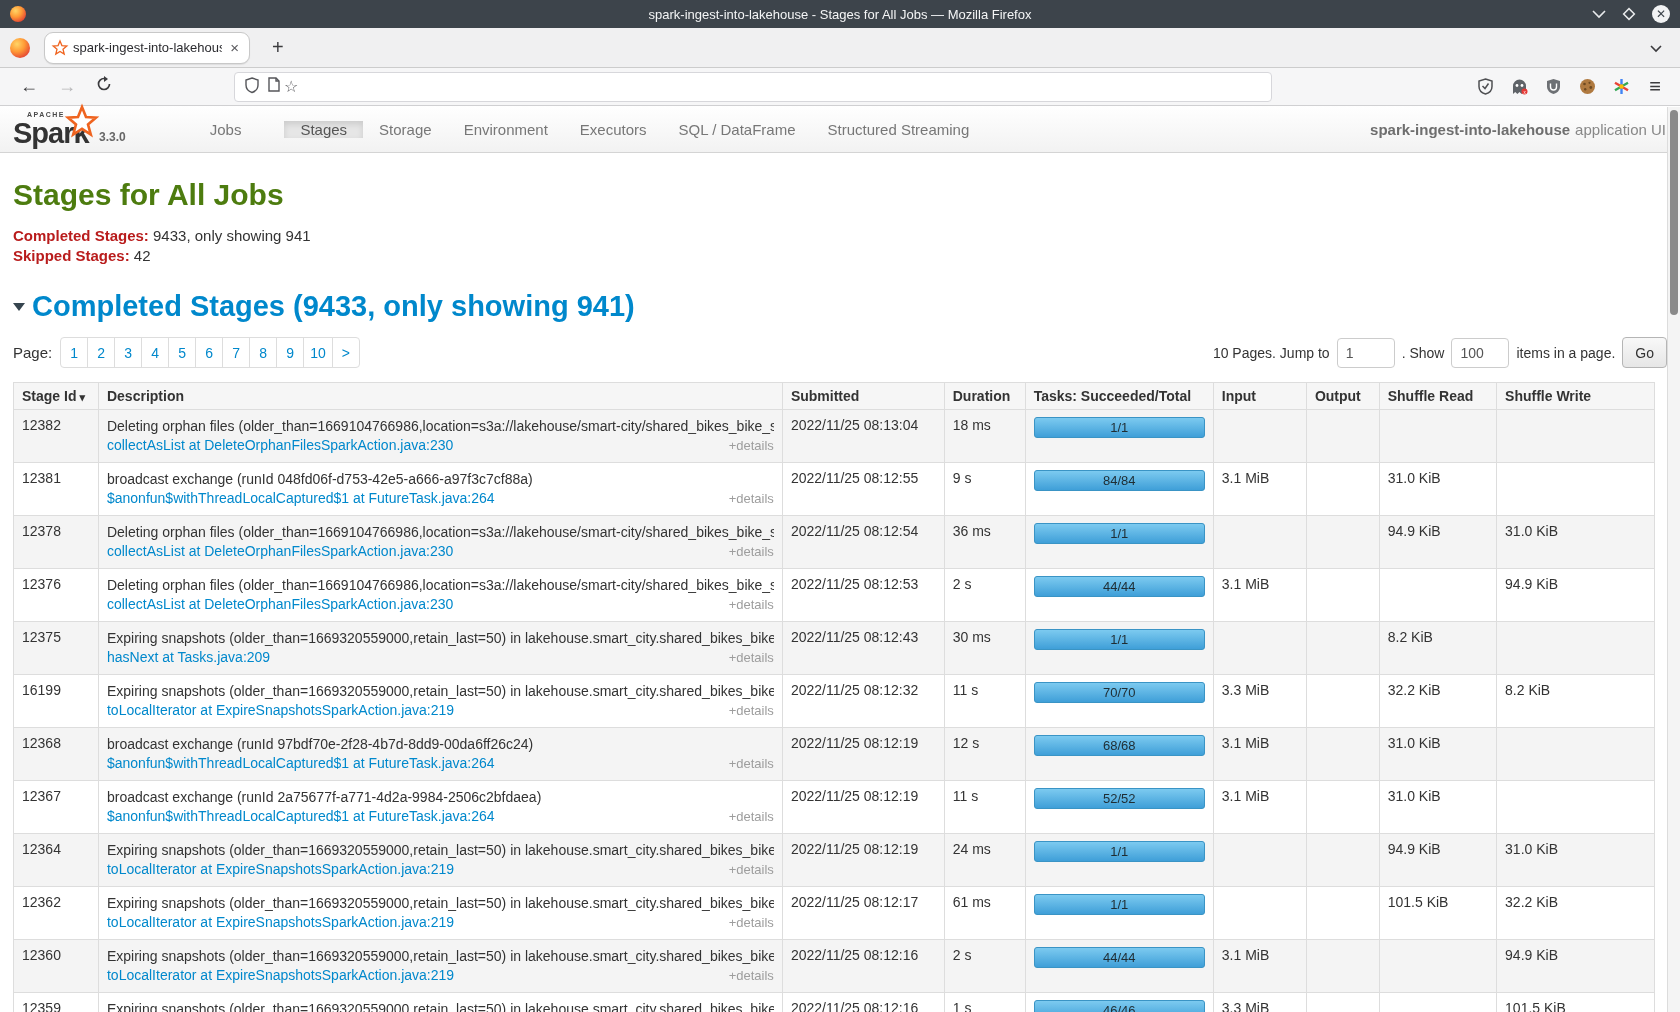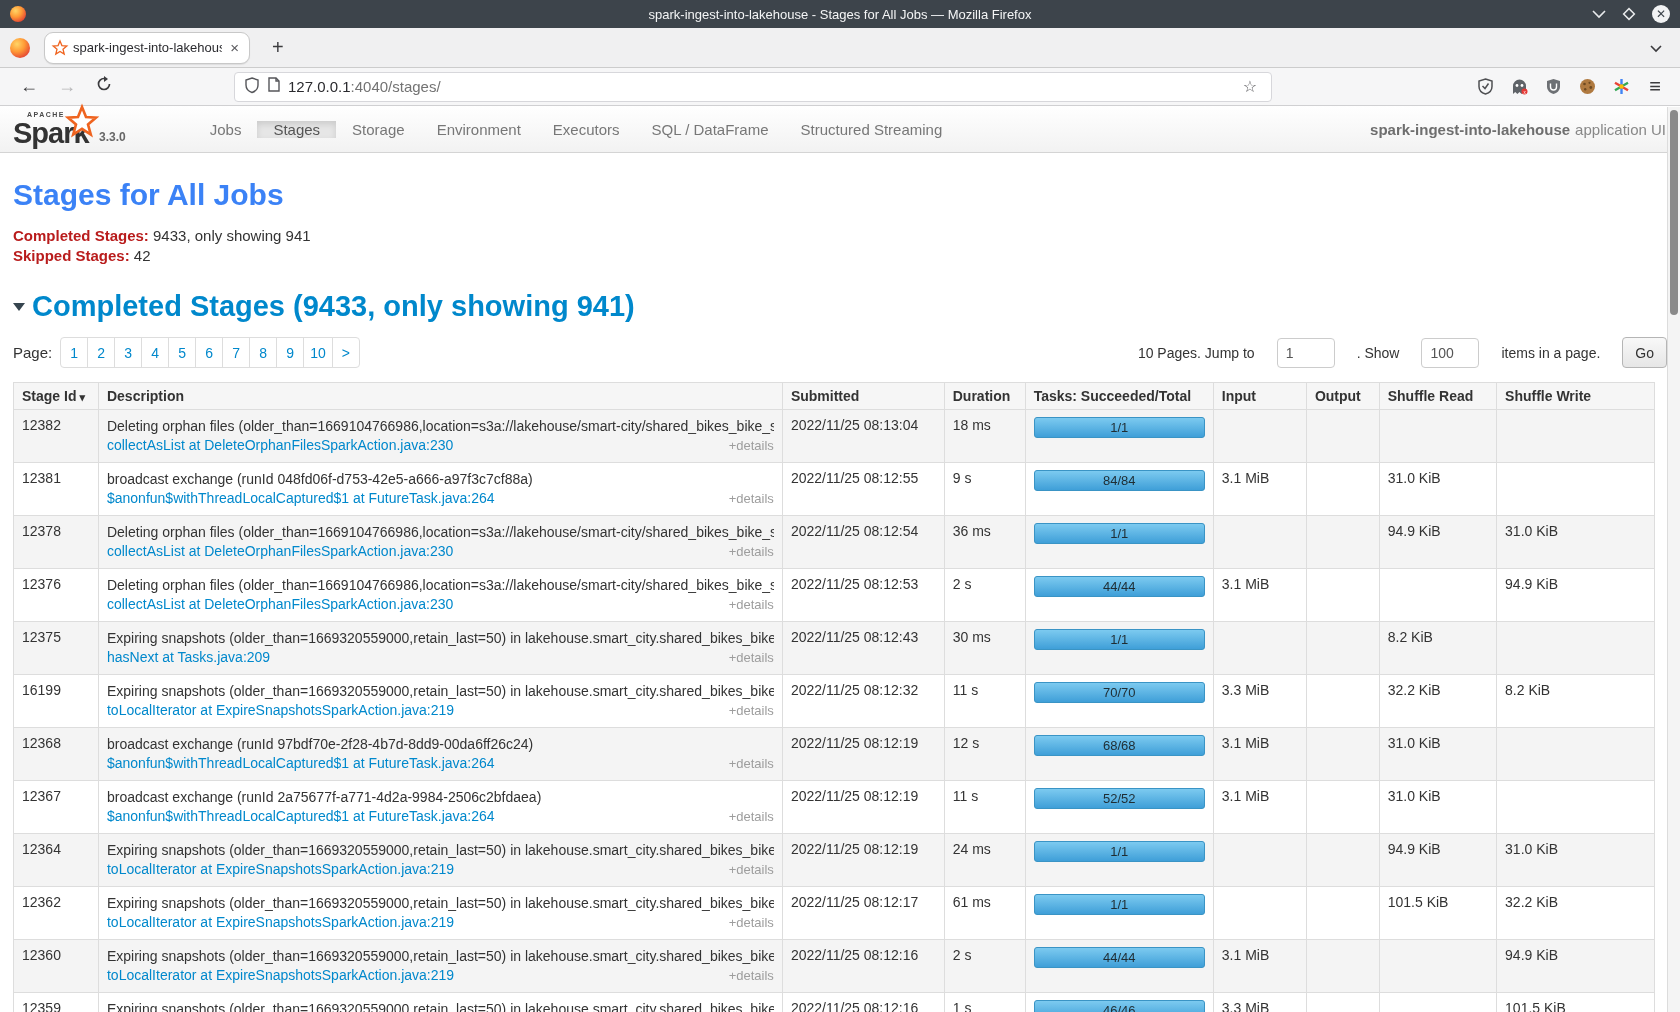--- a/index.html
+++ b/index.html
@@ -59,45 +59,45 @@
                   color:#4a4a4a; font-weight:bold; }
   .brand-spark { position:absolute; bottom:-2px; left:0; font-size:29px; font-weight:bold;
                  color:#333; letter-spacing:-1px; }
   .brand-star { position:absolute; top:-4px; right:-6px; }
   .brand-version { font-size:12px; font-weight:bold; color:#666; margin:0 0 4px 8px; }
   .spark-nav { list-style:none; display:flex; align-items:stretch; margin-left:28px; }
   .spark-nav li { display:flex; }
   .spark-nav a { display:flex; align-items:center; padding:0 16px; font-size:15px;
                  color:#777; text-decoration:none; }
   .spark-nav li.active a { background:#e6e6e6; color:#555;
-                 box-shadow:inset 0 3px 6px rgba(0,0,0,.12); }
+                 box-shadow:inset 0 3px 6px rgba(0,0,0,.12);margin-left:27px; }
   .app-ui { margin-left:auto; display:flex; align-items:center; padding-right:14px;
             font-size:15px; color:#888; }
   .app-ui b { color:#6e6e6e; margin-right:5px; }
 
   
   .content { padding:0 13px; }
-  .page-title { font-size:30px; font-weight:bold; color:#3b82f6; margin:25px 0 14px 0; }
+  .page-title { font-size:30px; font-weight:bold; color:#4d7c0f; margin:25px 0 14px 0; }
   .summary-line { font-size:15px; line-height:20px; color:#333; }
   .summary-line a { color:#b91c1c; font-weight:bold; text-decoration:none;text-align:center; }
   .section-head { display:flex; align-items:center; margin:24px 0 14px 0; }
   .arrow-open { width:0; height:0; border-left:6px solid transparent; border-right:6px solid transparent;
                 border-top:8px solid #36454f; margin-right:7px; }
   .section-title { font-size:29px; font-weight:bold; color:#0088cc; }
 
   
   .pagerow { display:flex; align-items:center; margin-bottom:14px; }
   .pagerow .page-label { font-size:15px; margin-right:8px; }
   .pager { display:flex; }
   .page-box { min-width:28px; height:31px; display:flex; align-items:center; justify-content:center;
               border:1px solid #ddd; margin-left:-1px; color:#0088cc; font-size:14px; padding:0 6px;
               background:#fff; }
   .page-box:first-child { border-radius:4px 0 0 4px; margin-left:0; }
   .page-box:last-child { border-radius:0 4px 4px 0; }
-  .jump-controls { margin-left:auto; display:flex; align-items:center; gap:22px; font-size:14px; color:#333; }
+  .jump-controls { margin-left:auto; display:flex; align-items:center; gap:7px; font-size:14px; color:#333; }
   .jump-controls input { width:58px; height:30px; border:1px solid #ccc; border-radius:4px;
               padding:0 8px; font-size:14px; color:#555; font-family:inherit; }
   .go-btn { height:31px; padding:0 12px; font-size:14px; color:#333;
             background:linear-gradient(#f8f8f8,#e6e6e6); border:1px solid #b5b5b5;
             border-radius:4px; }
 
   
   table.stages { border-collapse:collapse; table-layout:fixed; width:1642px; font-size:14px; }
   table.stages th, table.stages td { border:1px solid #ddd; vertical-align:top; text-align:left; }
   table.stages th { padding:5px 8px; font-weight:bold; color:#333; background:#f6f6f6; height:27px; }
@@ -173,21 +173,20 @@
       <svg width="14" height="16">
           <path d="M7 1 L13 3 V8 C13 12 10 14.5 7 15.5 C4 14.5 1 12 1 8 V3 Z" fill="none" stroke="#55565a" stroke-width="1.4"></path>
         </svg>
     </span>
     <span style="margin-left:9px;">
       <svg width="12" height="15">
           <path d="M1 1 H8 L11 4 V14 H1 Z" fill="none" stroke="#55565a" stroke-width="1.4"></path>
           <path d="M8 1 V4 H11" fill="none" stroke="#55565a" stroke-width="1.4"></path>
         </svg>
     </span>
-    <span class="url-text"><span class="url-host">127.0.0.1</span><span class="url-rest">:4040/stages/</span></span>
     <span class="star-btn">☆</span>
   </div>
   <div class="ext-icons">
     <span>
       <svg width="15" height="17">
           <path d="M7.5 1 L14 3 V8.5 C14 12.5 11 15 7.5 16 C4 15 1 12.5 1 8.5 V3 Z" fill="none" stroke="#4f5053" stroke-width="1.5"></path>
           <polyline points="4.5,8 7,10.5 10.5,5.5" fill="none" stroke="#4f5053" stroke-width="1.5"></polyline>
         </svg>
     </span>
     <span>

